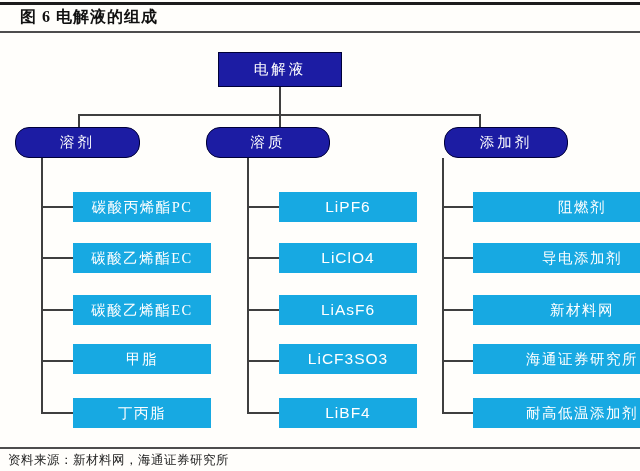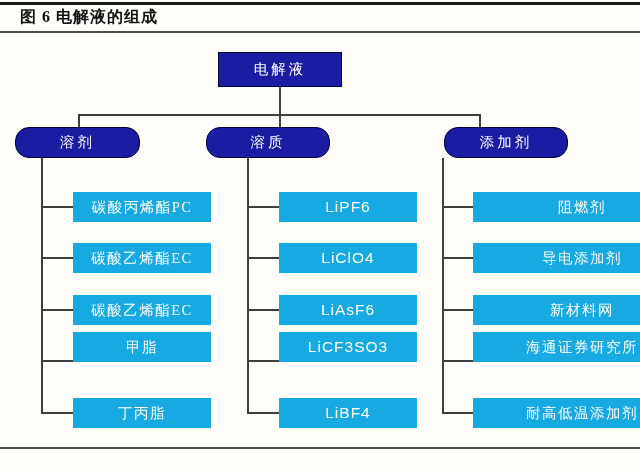--- a/index.html
+++ b/index.html
@@ -45,21 +45,21 @@
   .stub-l{left:41px;} .stub-m{left:247px;} .stub-r{left:442px;}
   .row0{top:206px;} .row1{top:257px;} .row2{top:309px;} .row3{top:360px;} .row4{top:412px;}
   
   .n-root{left:218px;top:52px;width:122px;height:33px;}
   .n-cat{top:127px;height:29px;border-radius:14px;}
   .n-cat-l{left:15px;width:123px;}
   .n-cat-m{left:206px;width:122px;}
   .n-cat-r{left:444px;width:122px;}
   .leaf{width:138px;height:30px;}
   .col-l{left:73px;} .col-m{left:279px;} .col-r{left:473px;padding-left:40px;}
-  .lt0{top:192px;} .lt1{top:243px;} .lt2{top:295px;} .lt3{top:332px;} .lt4{top:398px;}
+  .lt0{top:192px;} .lt1{top:243px;} .lt2{top:295px;} .lt3{top:344px;} .lt4{top:398px;}
   .formula{font-family:"Liberation Sans", sans-serif;font-size:15.5px;letter-spacing:1px;}
 </style>
 </head>
 <body>
 
 <div class="page">
 
   <div class="rule rule-top"></div>
   <div class="fig-title">图 6  电解液的组成</div>
   <div class="rule rule-title"></div>
@@ -114,14 +114,15 @@
 
     <div class="node cyan leaf col-r lt0">阻燃剂</div>
     <div class="node cyan leaf col-r lt1">导电添加剂</div>
     <div class="node cyan leaf col-r lt2">新材料网</div>
     <div class="node cyan leaf col-r lt3">海通证券研究所</div>
     <div class="node cyan leaf col-r lt4">耐高低温添加剂</div>
 
   </div>
 
   <div class="rule rule-footer"></div>
+  <div class="source">资料来源：新材料网，海通证券研究所</div>
 
 </div>
 
 </body></html>

